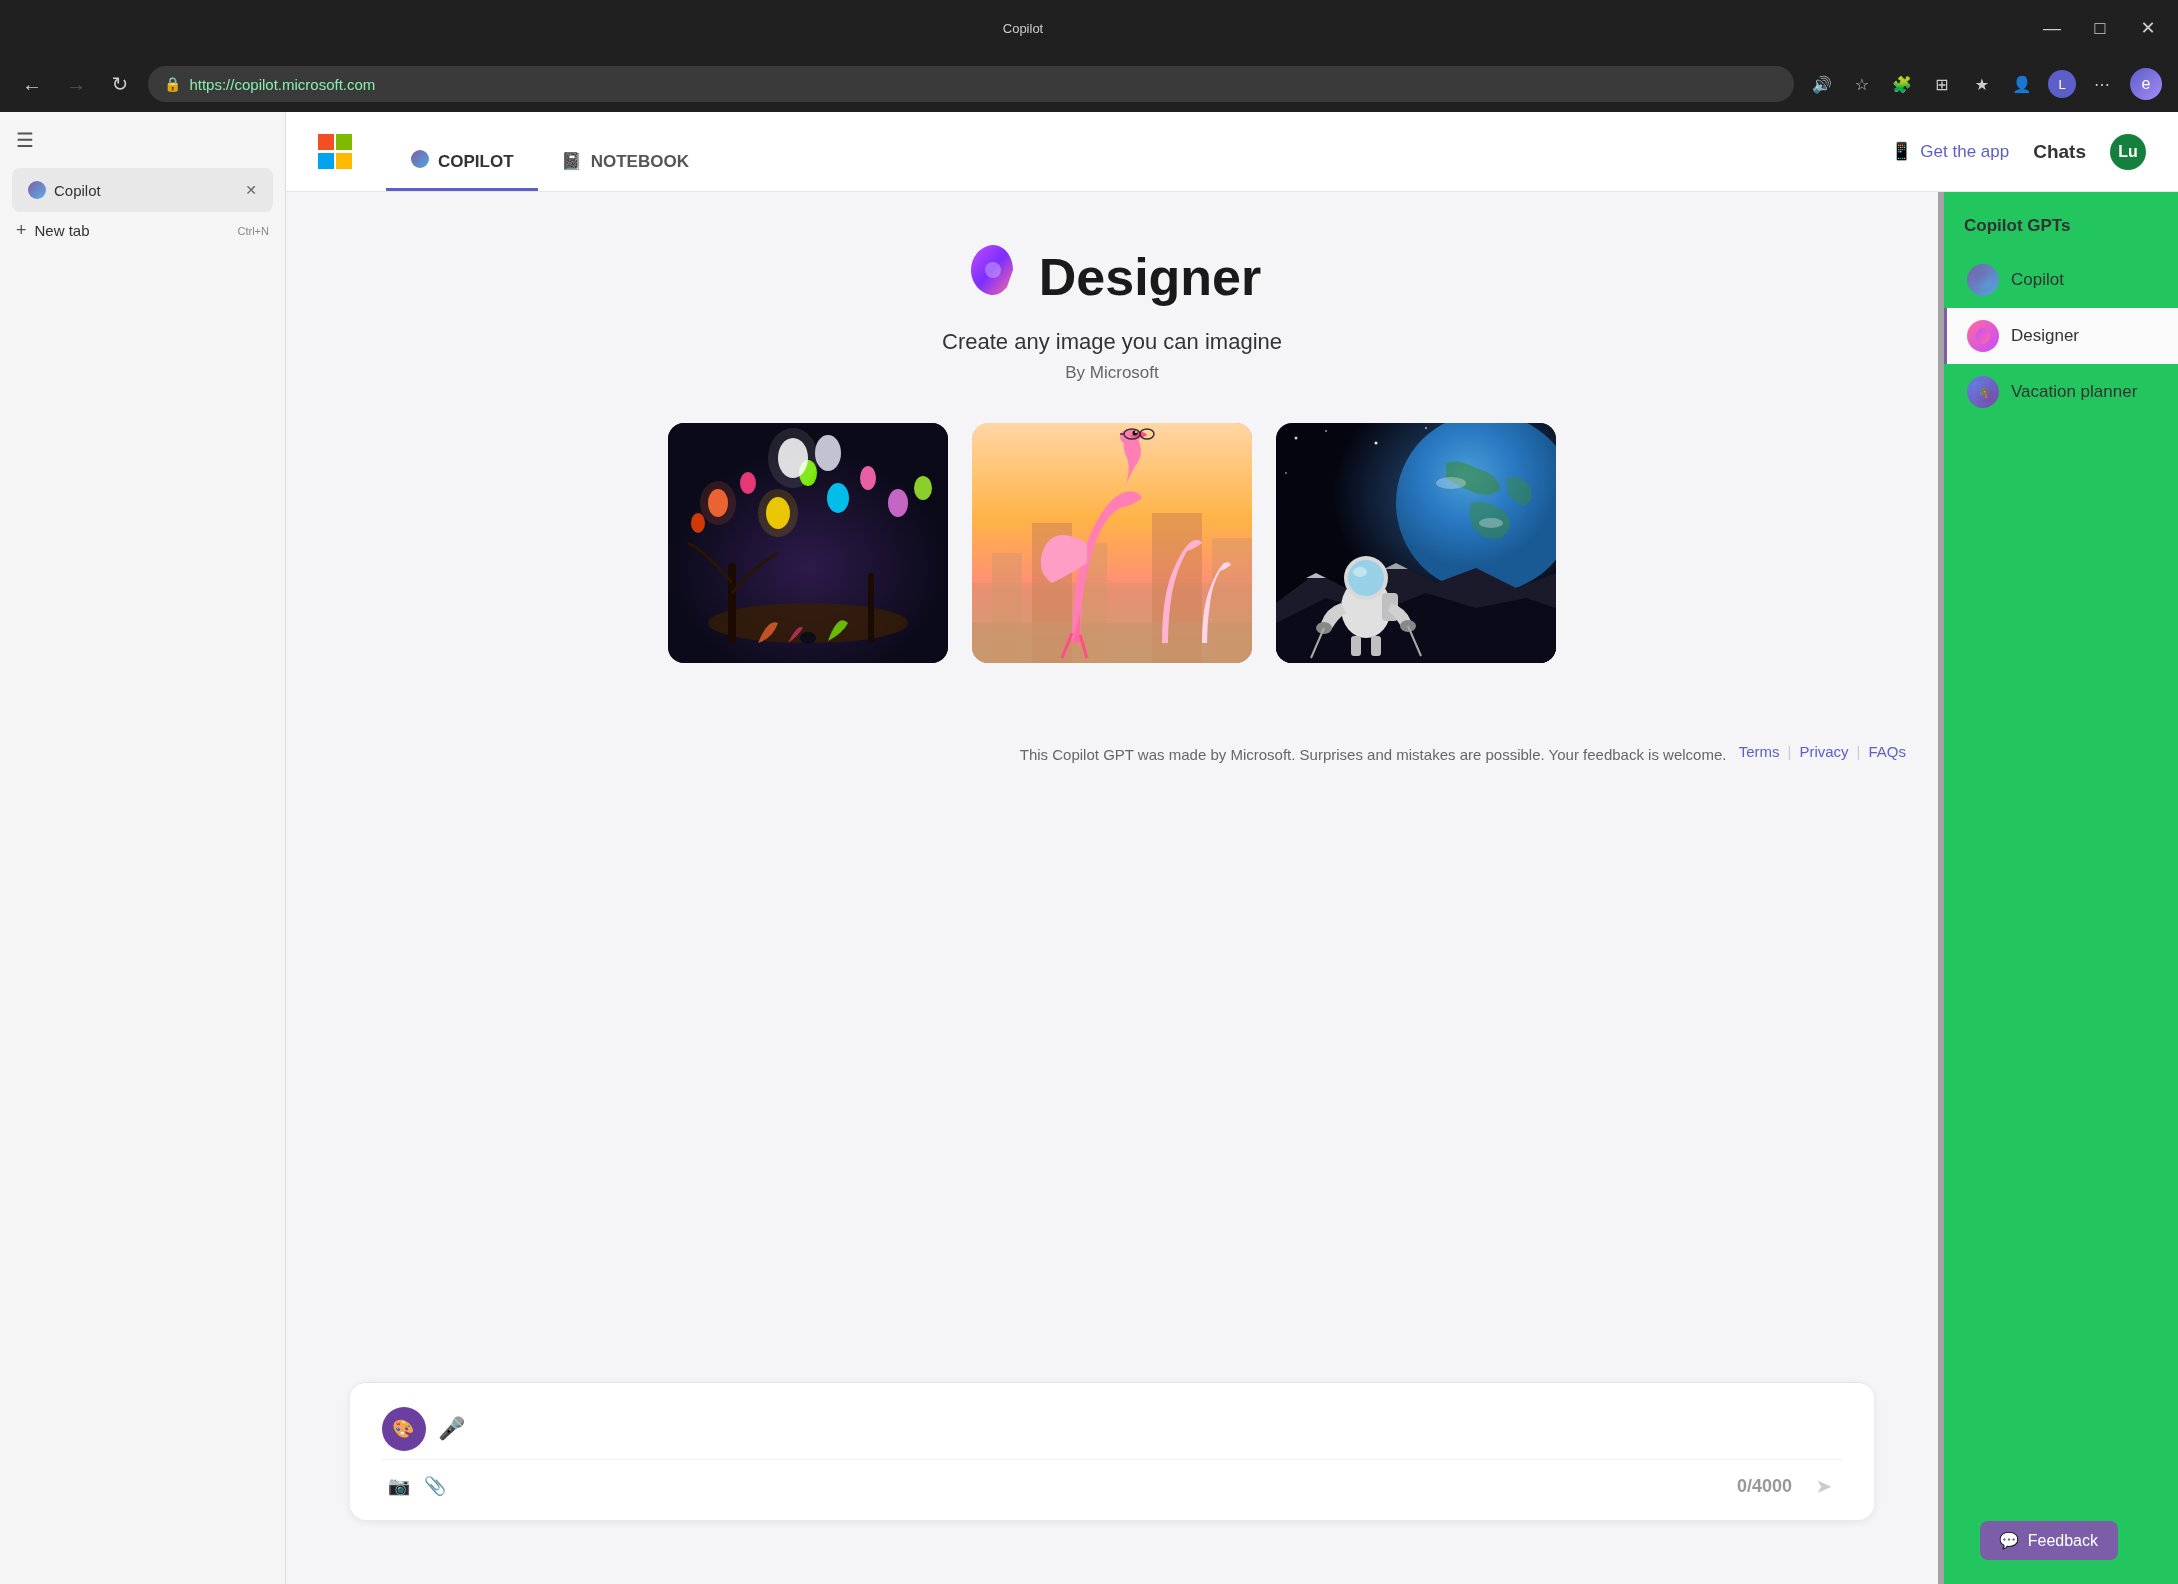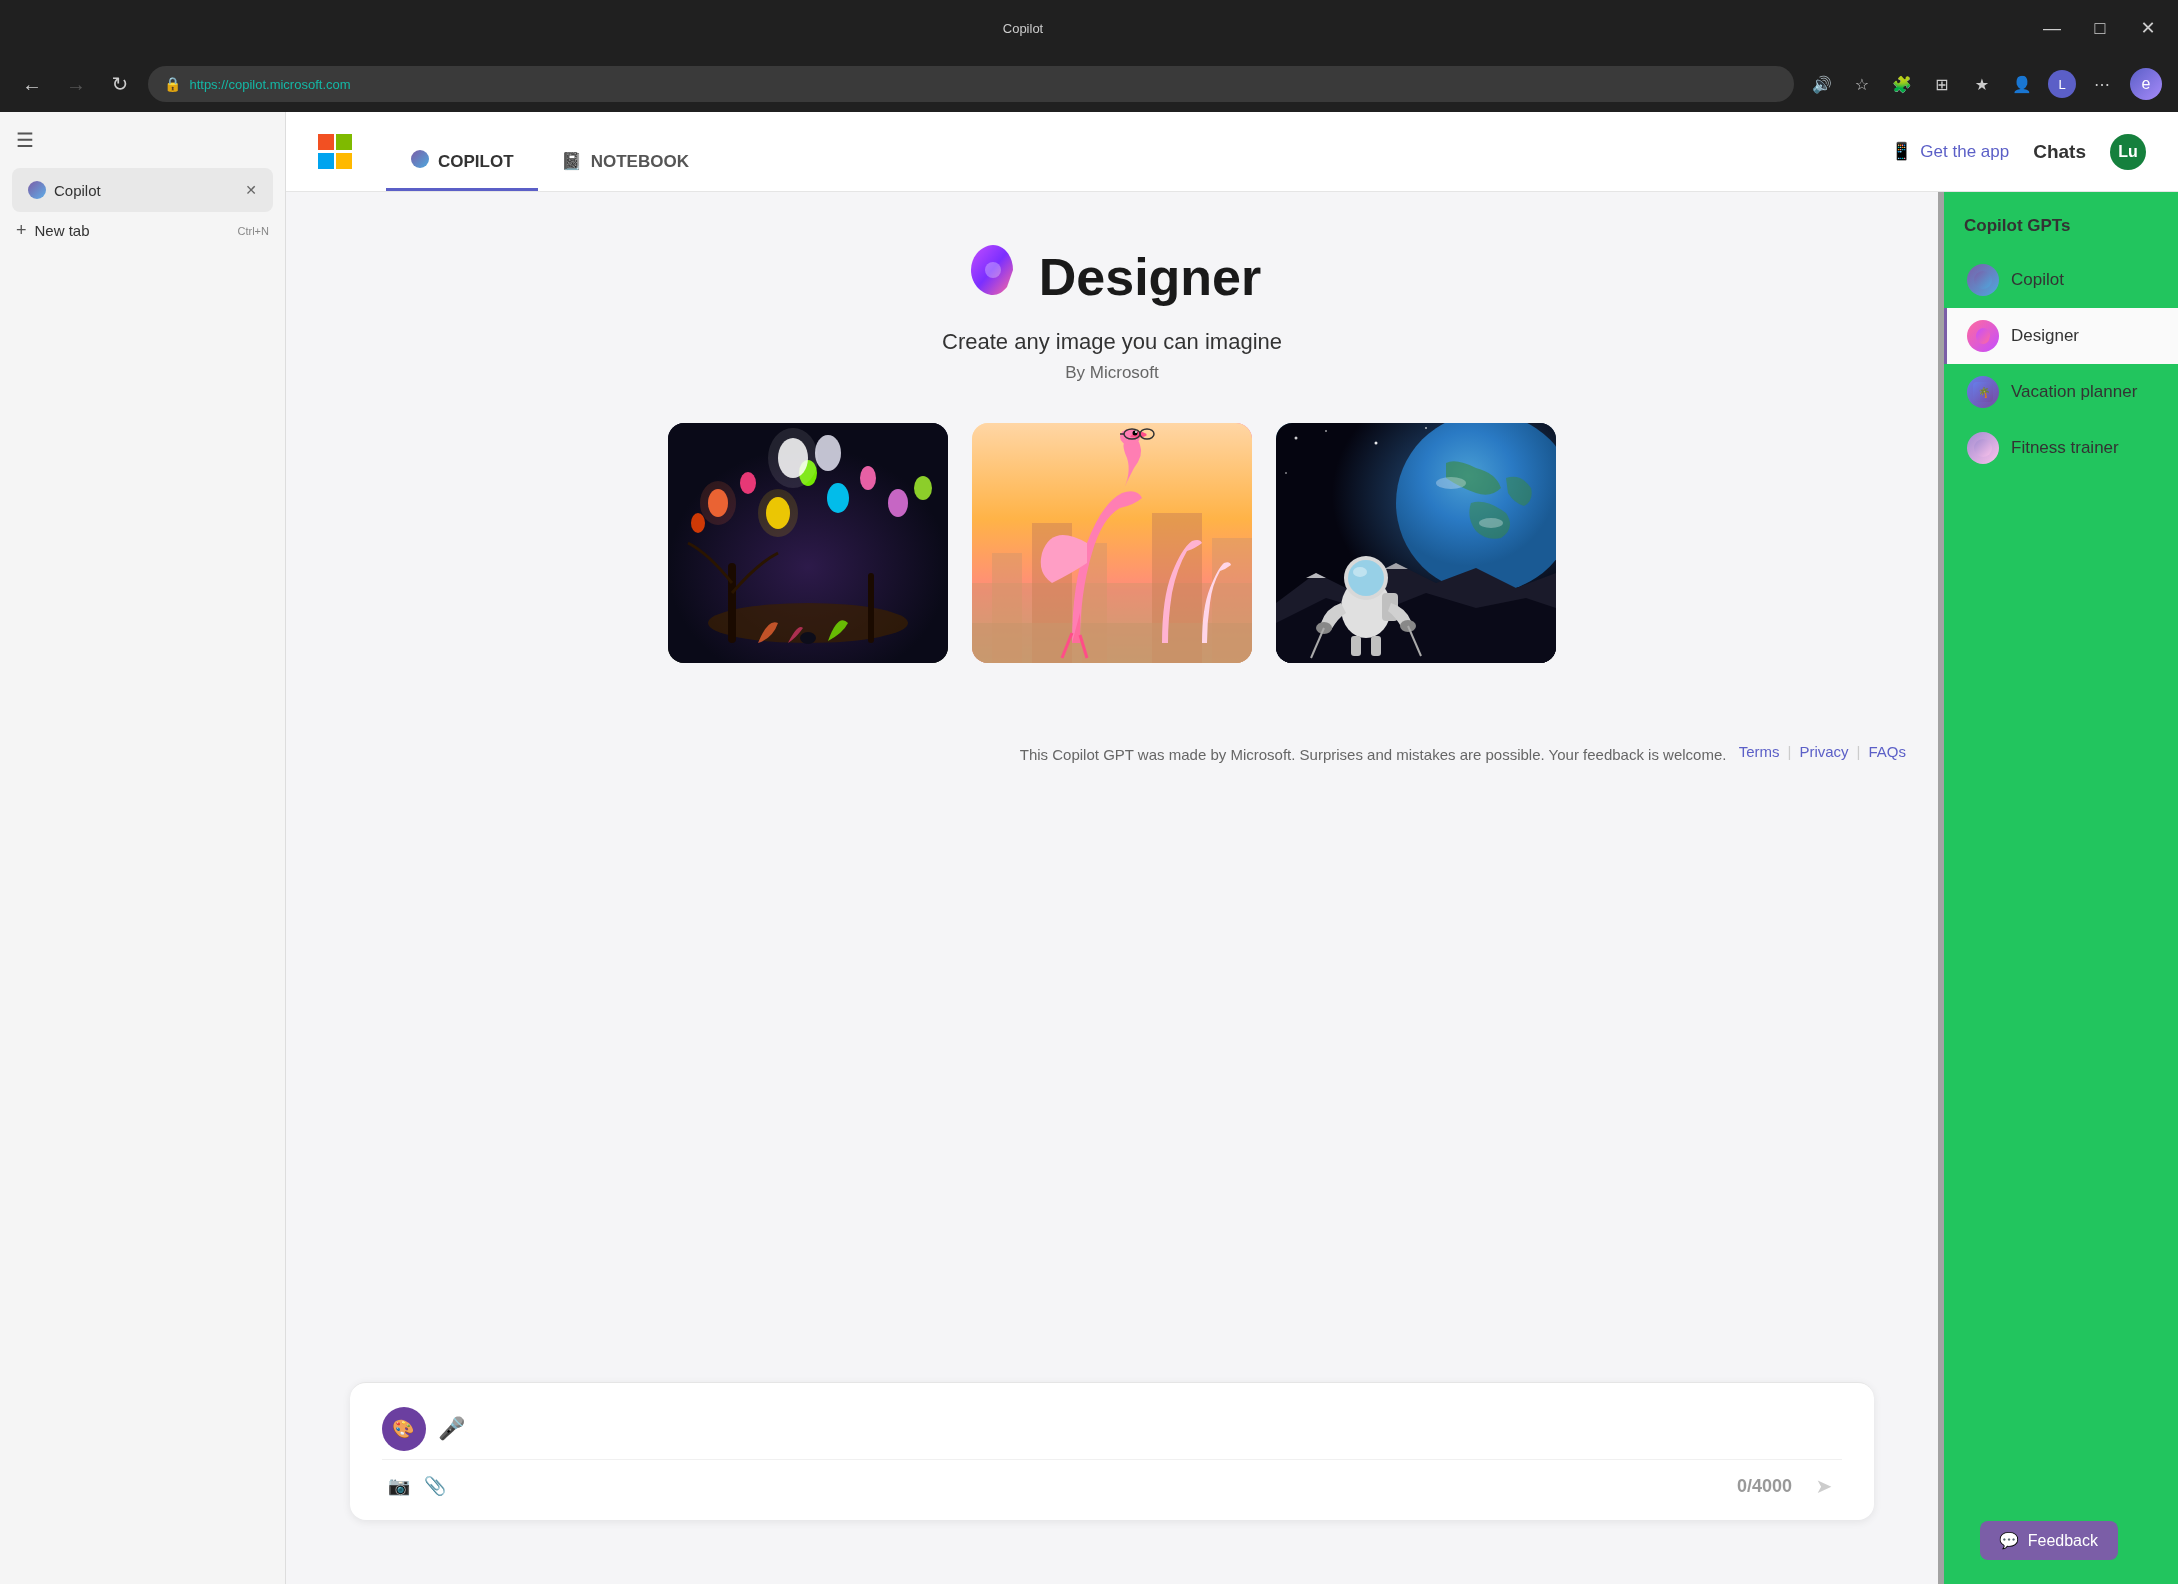--- a/index.html
+++ b/index.html
@@ -20,21 +20,21 @@
     .sidebar-tabs { position: absolute; top: 112px; left: 0; width: 286px; bottom: 0; background: #f5f5f5; border-right: 1px solid #ddd; z-index: 10; }
     .sidebar-header { padding: 16px; display: flex; align-items: center; justify-content: space-between; }
     .sidebar-new-tab { display: flex; align-items: center; gap: 8px; padding: 8px 16px; font-size: 15px; color: #333; cursor: pointer; }
     .sidebar-new-tab-label { flex: 1; }
     .sidebar-new-tab-shortcut { font-size: 11px; color: #888; }
 
     
     .address-bar-row { position: absolute; top: 56px; left: 0; right: 0; height: 56px; background: #202020; display: flex; align-items: center; padding: 0 16px; gap: 12px; z-index: 20; }
     .nav-btn { width: 32px; height: 32px; display: flex; align-items: center; justify-content: center; color: #ccc; font-size: 20px; cursor: pointer; border-radius: 4px; }
     .address-input { flex: 1; height: 36px; background: #3a3a3a; border: none; border-radius: 20px; padding: 0 16px; color: #fff; font-size: 15px; display: flex; align-items: center; gap: 8px; }
-    .address-text { color: #14b8a6; font-size: 13px; }
+    .address-text { color: #86efac; font-size: 15px; }
     .address-icons { display: flex; gap: 8px; margin-left: auto; }
     .addr-icon { width: 32px; height: 32px; display: flex; align-items: center; justify-content: center; color: #ccc; font-size: 16px; cursor: pointer; }
 
     
     .main-area { position: absolute; top: 112px; left: 286px; right: 0; bottom: 0; background: #f0f0f0; display: flex; flex-direction: column; }
 
     
     .copilot-header { background: #fff; padding: 0 32px; height: 80px; display: flex; align-items: center; gap: 32px; border-bottom: 1px solid #e5e5e5; position: relative; }
     .nav-tabs { display: flex; gap: 0; height: 100%; align-items: flex-end; }
     .nav-tab { padding: 0 24px; height: 56px; display: flex; align-items: center; gap: 8px; font-size: 17px; font-weight: 600; color: #555; cursor: pointer; border-bottom: 3px solid transparent; text-decoration: none; }
@@ -480,34 +480,20 @@
                   </linearGradient>
                 </defs>
               <rect width="20" height="20" rx="4" fill="url(#vicon)"></rect>
               <text x="5" y="14" font-size="10" fill="white">🌴</text>
             </svg>
           </div>
           <span class="gpt-name">Vacation planner</span>
         </div>
 
 
-        <div class="gpt-item">
-          <div class="gpt-icon gpt-fitness-icon">
-            <svg width="20" height="20" viewBox="0 0 20 20">
-              <defs>
-                  <linearGradient id="ficon" x1="0" y1="0" x2="1" y2="1">
-                    <stop offset="0%" stop-color="#a18cd1"></stop>
-                    <stop offset="100%" stop-color="#fbc2eb"></stop>
-                  </linearGradient>
-                </defs>
-              <circle cx="10" cy="10" r="9" fill="url(#ficon)"></circle>
-            </svg>
-          </div>
-          <span class="gpt-name">Fitness trainer</span>
-        </div>
       </div>
 
     </div>
   </div>
 
   <div class="feedback-btn">
     <span>💬</span>
     <span>Feedback</span>
   </div>
 

